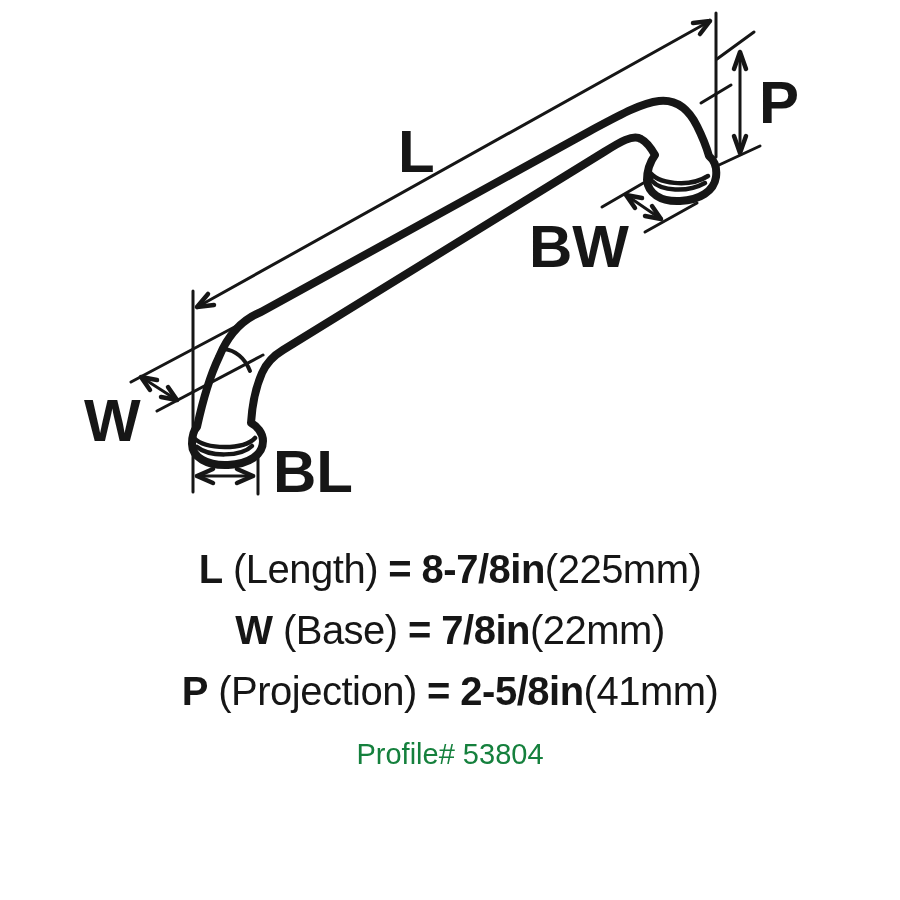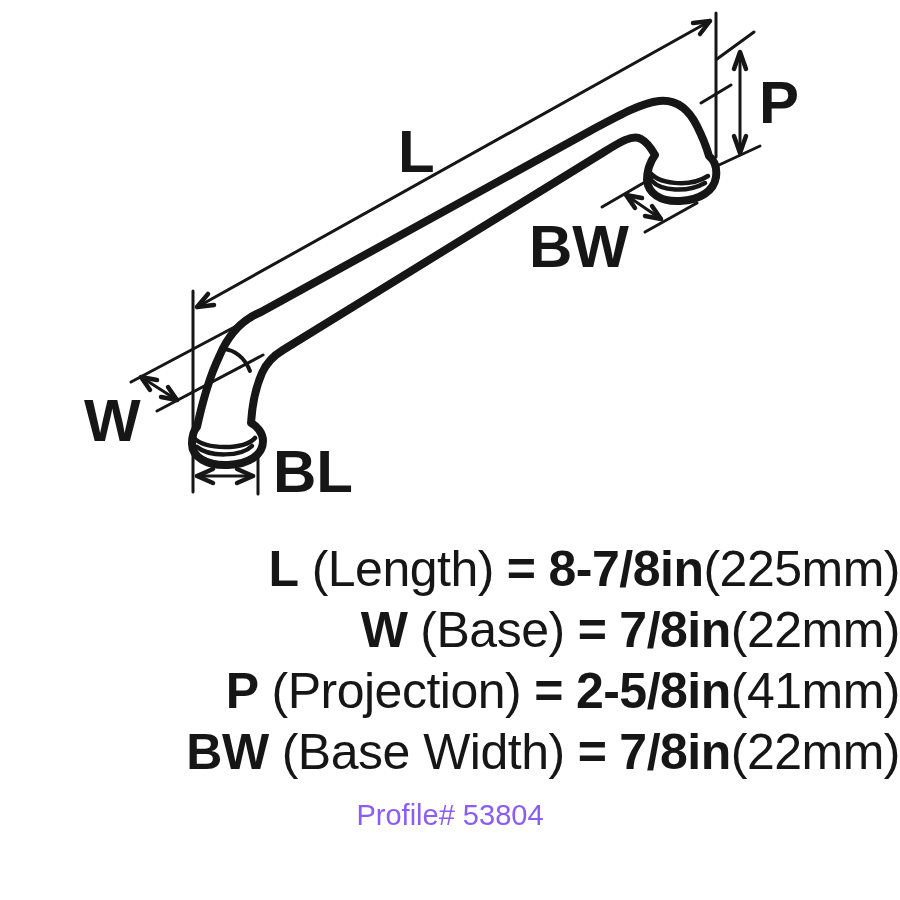--- a/index.html
+++ b/index.html
@@ -15,28 +15,28 @@
   .dim{stroke-width:3;}
   .barb{stroke-width:4.5;}
   .dim-label{
     font-family:"Liberation Sans","DejaVu Sans",sans-serif;
     font-weight:700;font-size:60px;fill:#161616;
   }
   .specs{
     position:absolute;top:539px;left:0;width:900px;text-align:center;
   }
   .spec-line{
-    font-size:50px;line-height:61px;white-space:nowrap;letter-spacing:-0.5px;text-align:right;
+    font-size:40px;line-height:61px;white-space:nowrap;letter-spacing:-0.5px;
   }
   .seg{display:inline;}
   .seg.b{font-weight:700;}
   .seg.r{font-weight:400;}
   .sp{display:inline-block;width:0.26em;}
   .footer-line{
-    margin-top:16px;font-size:29px;font-weight:400;color:#8b5cf6;letter-spacing:0;
+    margin-top:16px;font-size:29px;font-weight:400;color:#15803d;letter-spacing:0;
   }
 </style>
 </head>
 <body>
 
 <div class="canvas">
 
   <svg class="diagram" width="900" height="540" viewBox="0 0 900 540">
 
     <g>
@@ -114,17 +114,16 @@
       <path class="draw barb" d="M 197,476 L 213,469 M 197,476 L 213,483"></path>
       <path class="draw barb" d="M 253,476 L 237,469 M 253,476 L 237,483"></path>
       <text class="dim-label" x="273" y="492">BL</text>
     </g>
   </svg>
 
   <div class="specs">
     <div class="spec-line"><span class="seg b">L</span><span class="sp"></span><span class="seg r">(Length)</span><span class="sp"></span><span class="seg b">=</span><span class="sp"></span><span class="seg b">8-7/8in</span><span class="seg r">(225mm)</span></div>
     <div class="spec-line"><span class="seg b">W</span><span class="sp"></span><span class="seg r">(Base)</span><span class="sp"></span><span class="seg b">=</span><span class="sp"></span><span class="seg b">7/8in</span><span class="seg r">(22mm)</span></div>
     <div class="spec-line"><span class="seg b">P</span><span class="sp"></span><span class="seg r">(Projection)</span><span class="sp"></span><span class="seg b">=</span><span class="sp"></span><span class="seg b">2-5/8in</span><span class="seg r">(41mm)</span></div>
-    <div class="spec-line"><span class="seg b">BW</span><span class="sp"></span><span class="seg r">(Base Width)</span><span class="sp"></span><span class="seg b">=</span><span class="sp"></span><span class="seg b">7/8in</span><span class="seg r">(22mm)</span></div>
     <div class="footer-line">Profile# 53804</div>
   </div>
 
 </div>
 
 </body></html>

